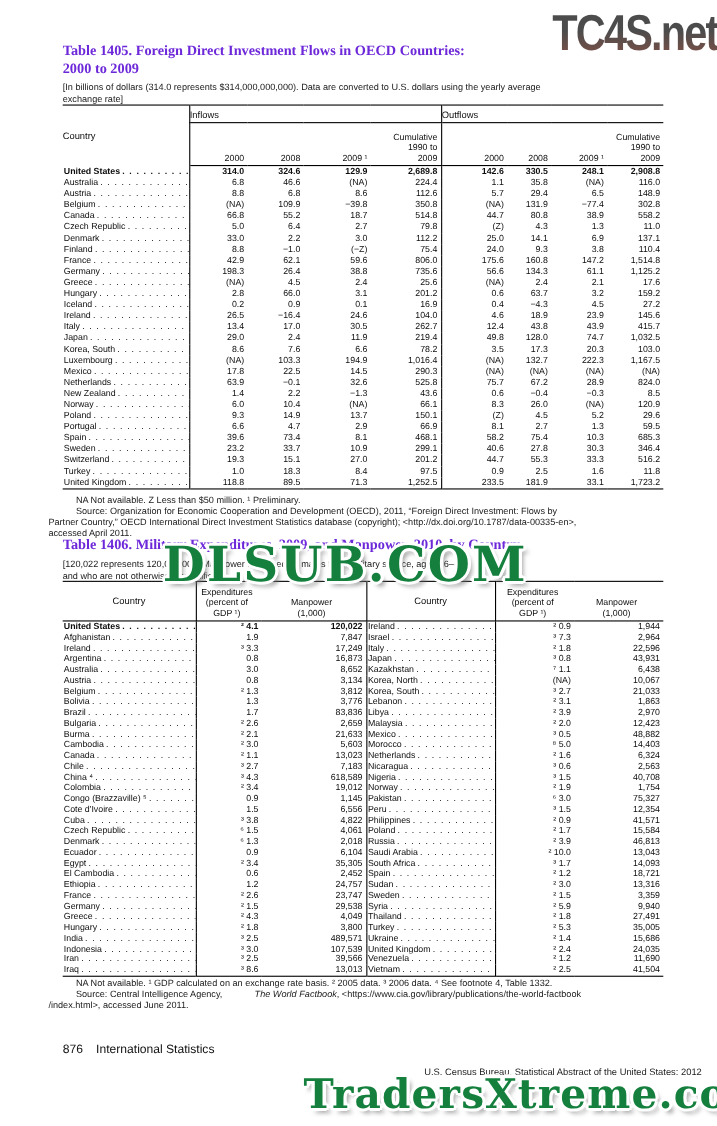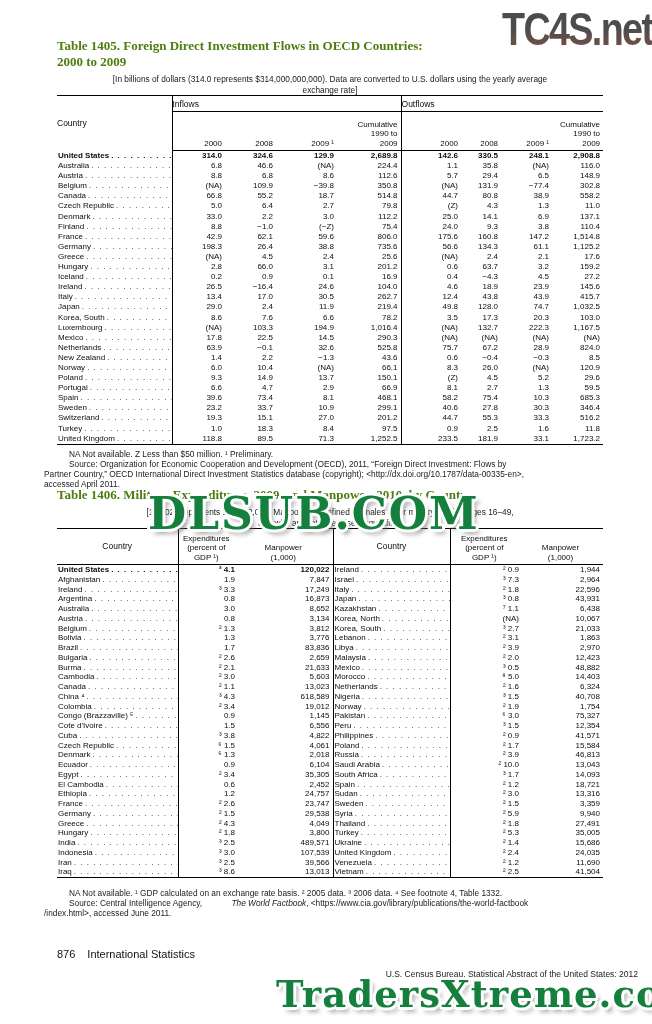--- a/index.html
+++ b/index.html
@@ -1,21 +1,21 @@
 <!DOCTYPE html>
 <html><head>
 <meta charset="utf-8">
 <style>
   html,body{margin:0;padding:0;background:#ffffff;}
   .page{position:relative;width:652px;height:1024px;background:#fff;overflow:hidden;
         font-family:"Liberation Sans", sans-serif;color:#111;}
 
   
-  .tbl-title{font-family:"Liberation Serif", serif;font-weight:bold;font-size:13px;line-height:16px;color:#4d7c0f;}
-  .headnote{font-size:8.3px;line-height:10.5px;color:#1a1a1a;margin-top:4px;text-align:center;}
+  .tbl-title{font-family:"Liberation Serif", serif;font-weight:bold;font-size:13px;line-height:16px;color:#6d28d9;}
+  .headnote{font-size:8.3px;line-height:10.5px;color:#1a1a1a;margin-top:4px;}
   .footblock{position:absolute;font-size:8.3px;line-height:10px;color:#1a1a1a;width:566px;left:44px;}
   .footblock .ind{padding-left:25px;}
   .it{font-style:italic;margin-left:27px;}
 
   
   table{border-collapse:collapse;table-layout:fixed;width:546px;font-size:8px;color:#0d0d0d;
         border-top:1.5px solid #000;border-bottom:1.5px solid #000;}
   th,td{padding:0;white-space:nowrap;overflow:hidden;font-weight:normal;}
   .n{text-align:right;padding-right:3px;}
   .vl{border-left:1px solid #000;}
@@ -906,20 +906,38 @@
             <td class="cc">
               <div class="cw">
                 <span class="cn">Netherlands</span>
                 <span class="leader"></span>
               </div>
             </td>
             <td class="n">² 1.6</td>
             <td class="n">6,324</td>
           </tr>
 
+          <tr>
+            <td class="cc">
+              <div class="cw">
+                <span class="cn">Chile</span>
+                <span class="leader"></span>
+              </div>
+            </td>
+            <td class="n">³ 2.7</td>
+            <td class="n vr">7,183</td>
+            <td class="cc">
+              <div class="cw">
+                <span class="cn">Nicaragua</span>
+                <span class="leader"></span>
+              </div>
+            </td>
+            <td class="n">³ 0.6</td>
+            <td class="n">2,563</td>
+          </tr>
 
           <tr>
             <td class="cc">
               <div class="cw">
                 <span class="cn">China ⁴</span>
                 <span class="leader"></span>
               </div>
             </td>
             <td class="n">³ 4.3</td>
             <td class="n vr">618,589</td>

